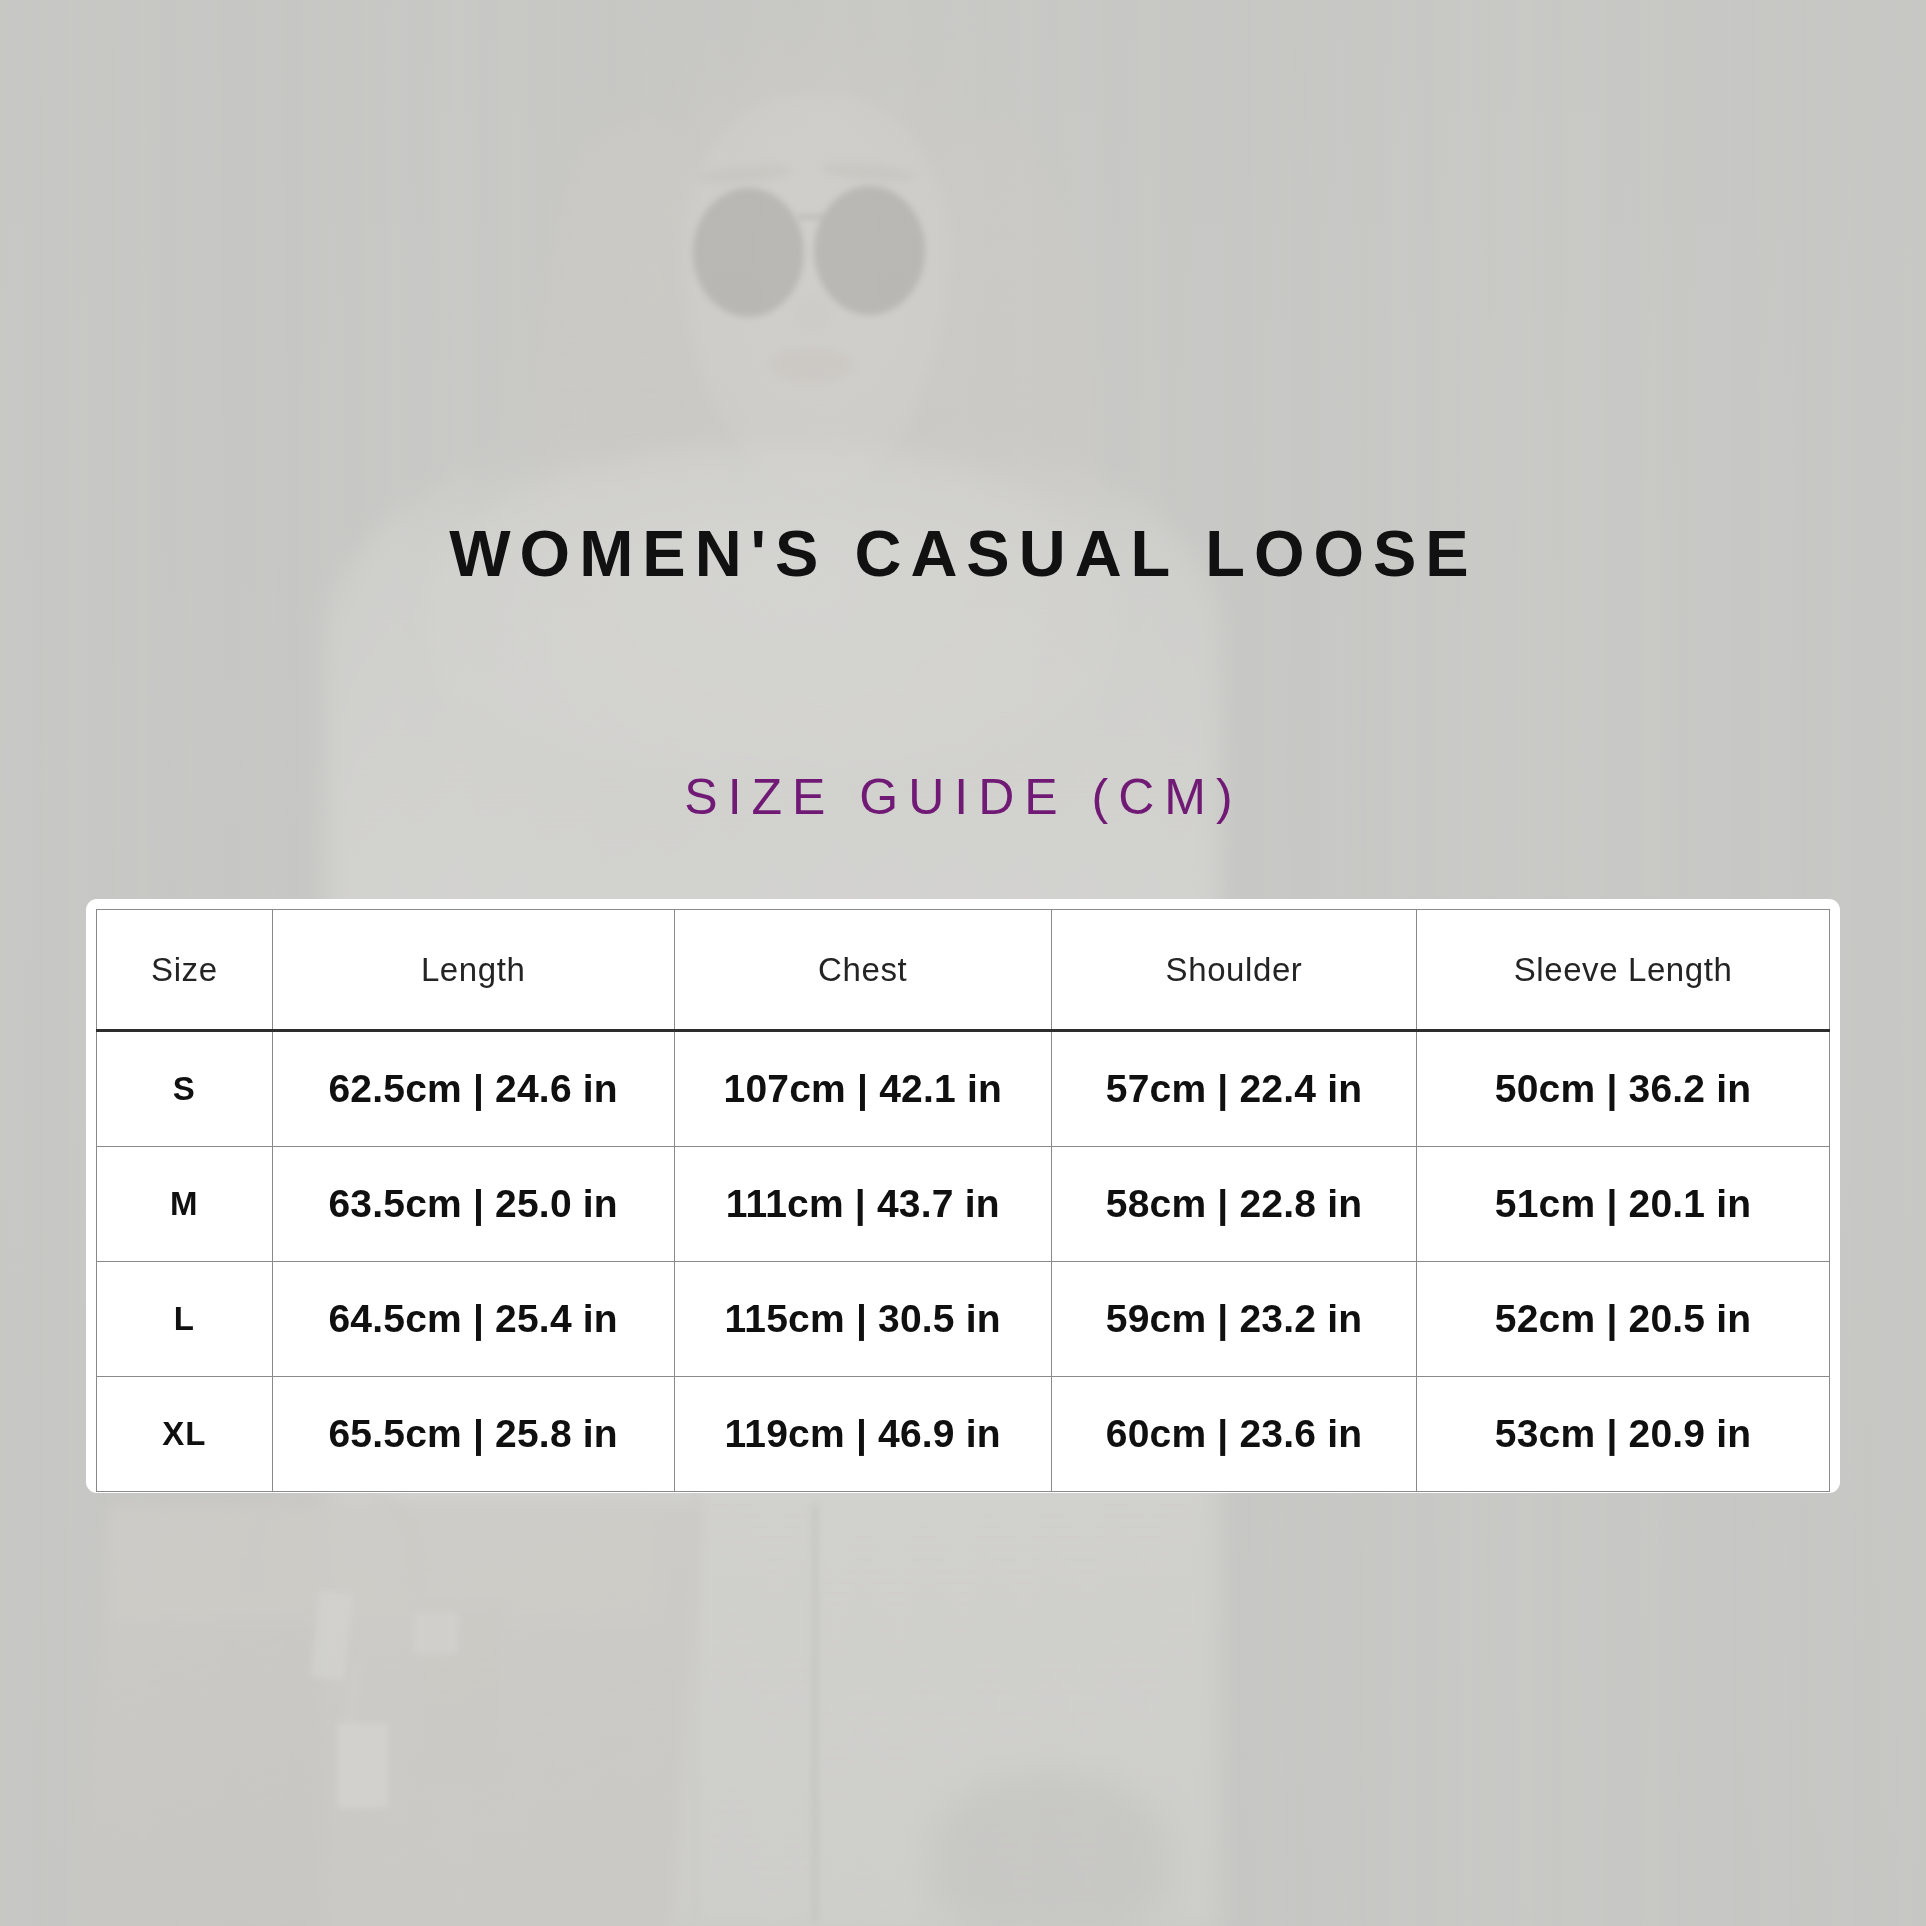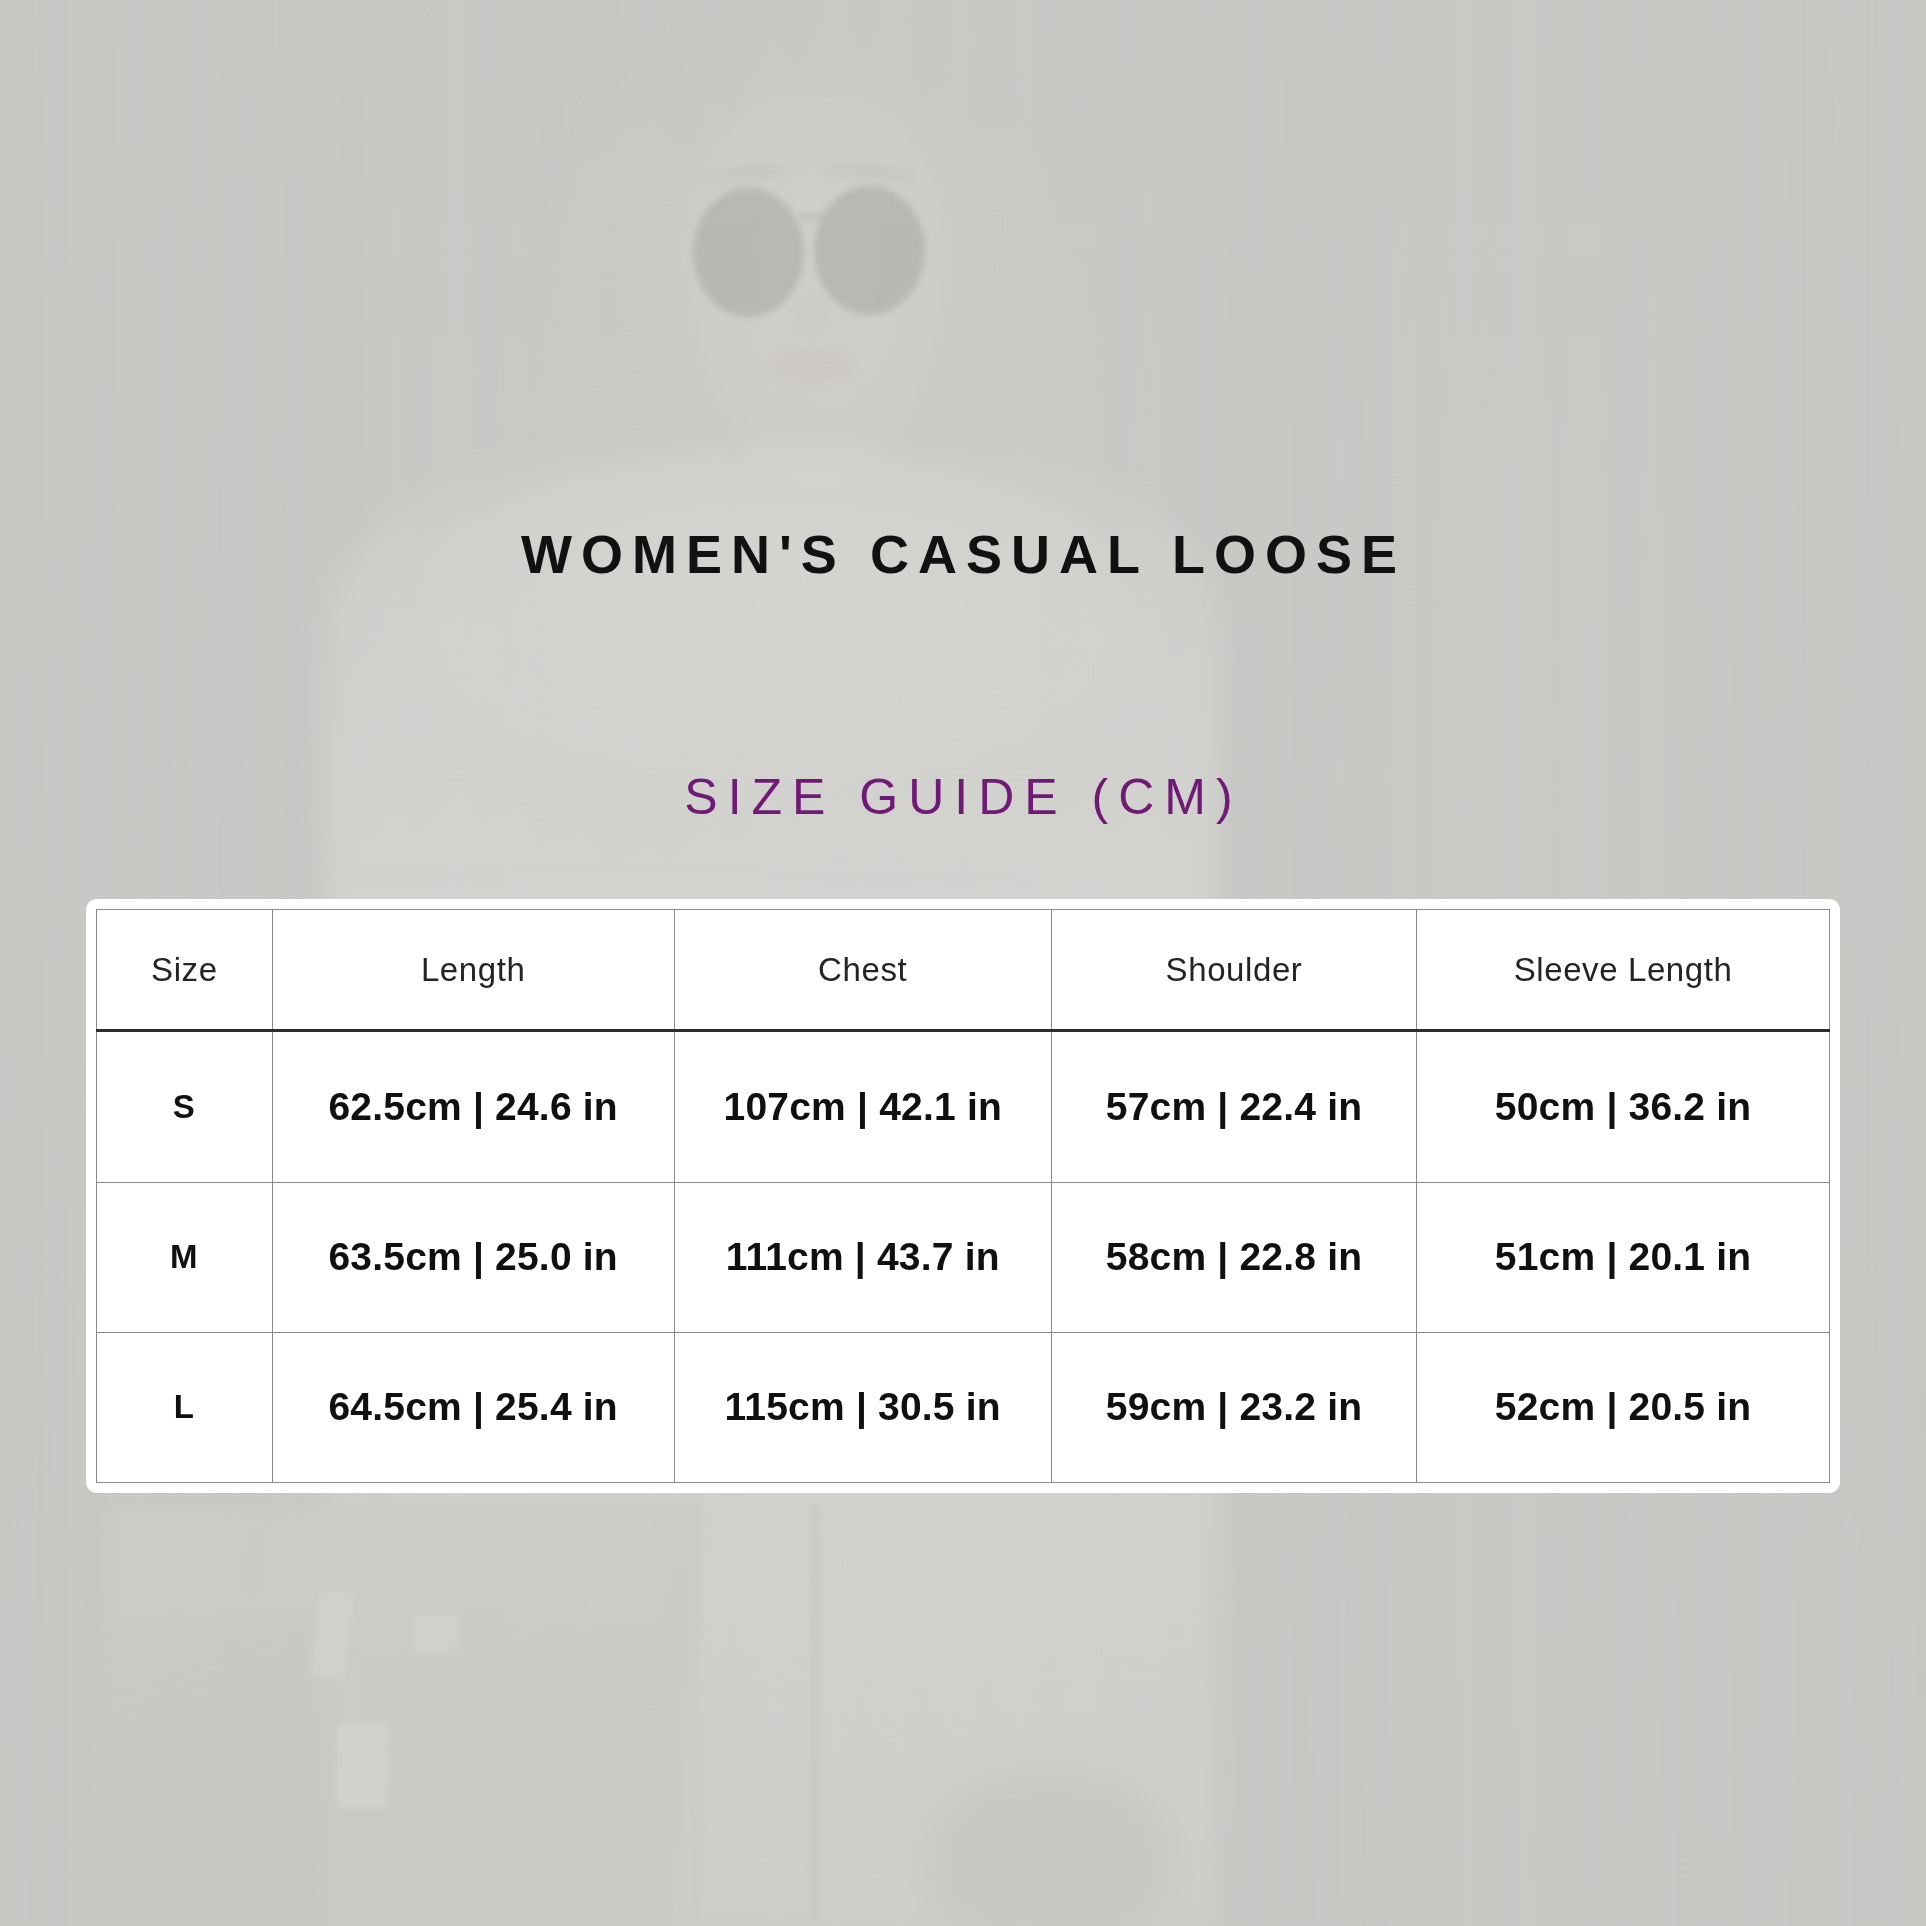--- a/index.html
+++ b/index.html
@@ -297,21 +297,21 @@
     position: absolute;
     left: 0;
     top: 503px;
     width: 1927px;
     text-align: center;
   }
   .title-line {
     display: block;
     font-family: "Liberation Sans", sans-serif;
     font-weight: 700;
-    font-size: 54px;
+    font-size: 65px;
     line-height: 102px;
     letter-spacing: 9px;
     color: #111111;
     white-space: nowrap;
     text-transform: uppercase;
   }
 
   .subtitle {
     position: absolute;
     left: 0;
@@ -463,19 +463,26 @@
             <td>58cm | 22.8 in</td>
             <td>51cm | 20.1 in</td>
           </tr>
           <tr>
             <td class="size-cell">L</td>
             <td>64.5cm | 25.4 in</td>
             <td>115cm | 30.5 in</td>
             <td>59cm | 23.2 in</td>
             <td>52cm | 20.5 in</td>
           </tr>
+          <tr>
+            <td class="size-cell">XL</td>
+            <td>65.5cm | 25.8 in</td>
+            <td>119cm | 46.9 in</td>
+            <td>60cm | 23.6 in</td>
+            <td>53cm | 20.9 in</td>
+          </tr>
         </tbody>
       </table>
     </div>
 
   </div>
 </div>
 
 
 </body></html>

